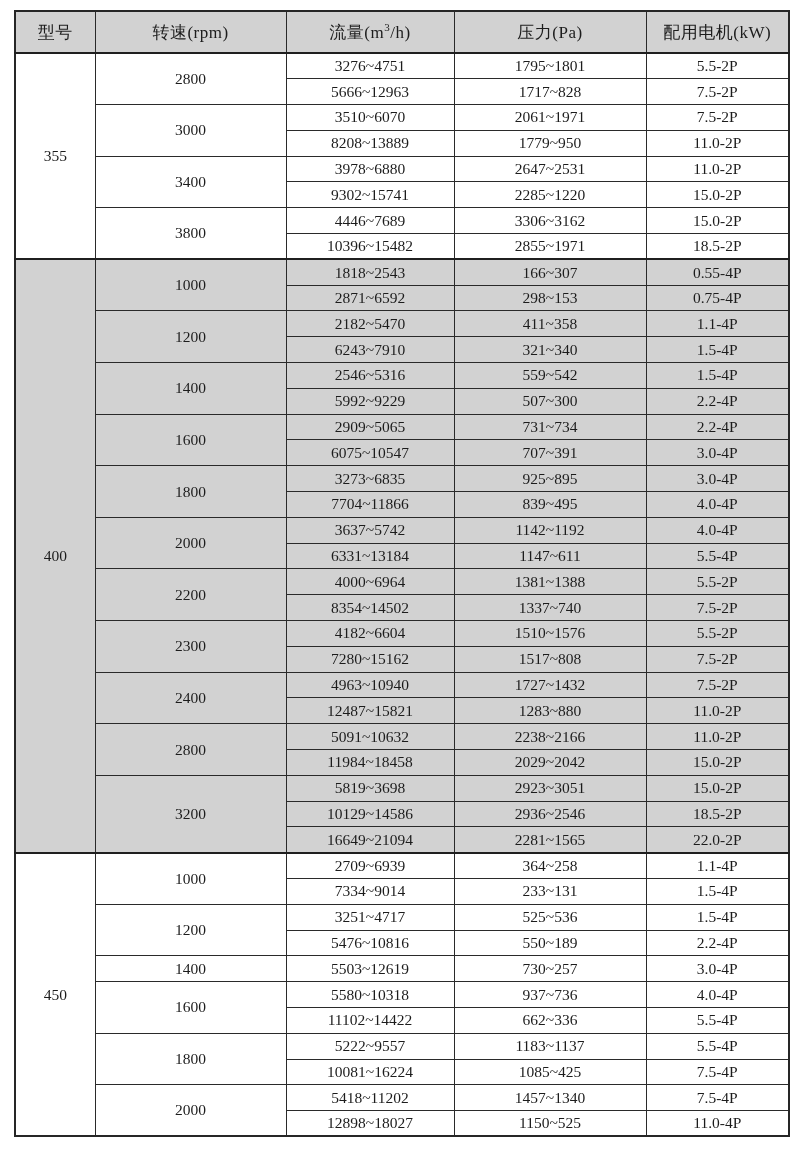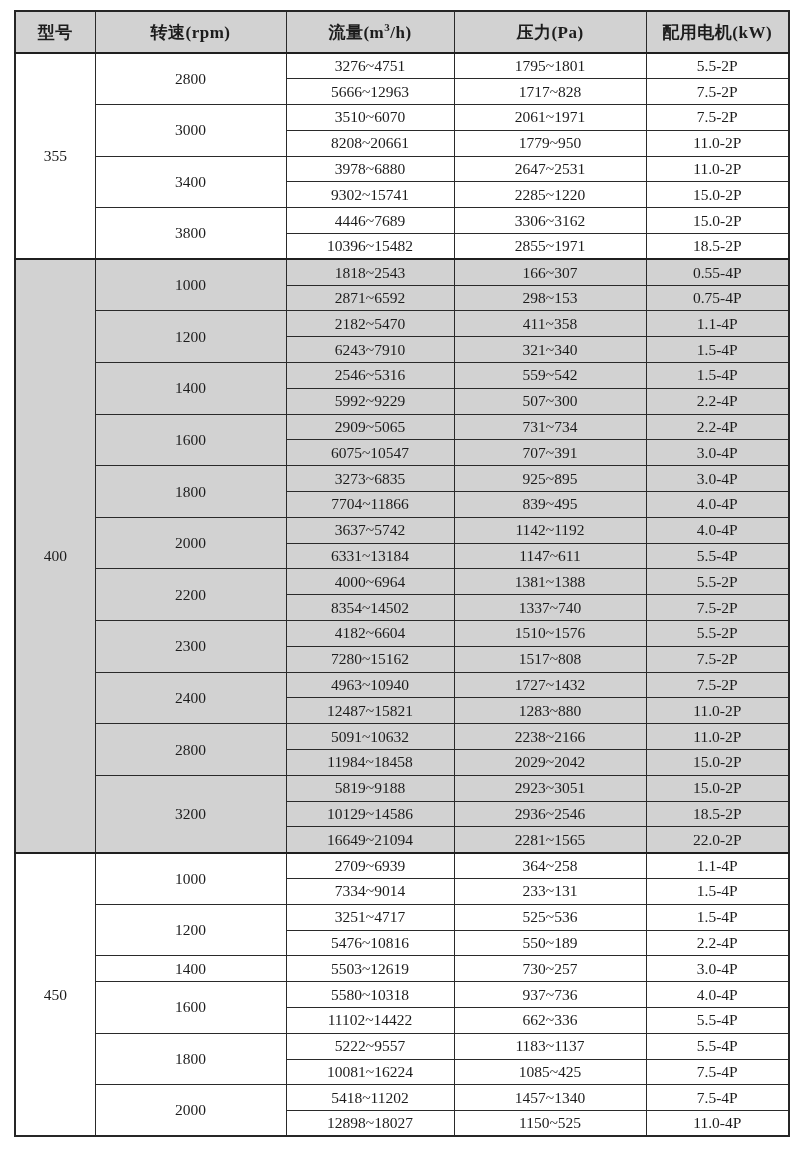--- a/index.html
+++ b/index.html
@@ -24,21 +24,21 @@
     text-align: center;
     vertical-align: middle;
     padding: 0;
     overflow: hidden;
     white-space: nowrap;
   }
   thead th {
     height: 40px;
     background: #d2d2d2;
     font-size: 17px;
-    font-weight: bold;
+    font-weight: normal;
     letter-spacing: 0.5px;
   }
   thead th sup { font-size: 11px; line-height: 0; }
   tbody tr { height: 25.8px; }
   tbody td { font-size: 15.5px; }
   td.speed, td.model { font-size: 15.5px; margin-left: 21px; }
   tr.shaded td { background: #d2d2d2; }
   tr.grp-first td { border-top: 1.8px solid #242424; }
   tr.sec-first td { border-top: 2.5px solid #1f1f1f; }
 </style>
@@ -76,21 +76,21 @@
           <td>1717~828</td>
           <td>7.5-2P</td>
         </tr>
         <tr class="grp-first">
           <td rowspan="2" class="speed">3000</td>
           <td>3510~6070</td>
           <td>2061~1971</td>
           <td>7.5-2P</td>
         </tr>
         <tr>
-          <td>8208~20661</td>
+          <td>8208~13889</td>
           <td>1779~950</td>
           <td>11.0-2P</td>
         </tr>
         <tr class="grp-first">
           <td rowspan="2" class="speed">3400</td>
           <td>3978~6880</td>
           <td>2647~2531</td>
           <td>11.0-2P</td>
         </tr>
         <tr>
@@ -215,21 +215,21 @@
           <td>2238~2166</td>
           <td>11.0-2P</td>
         </tr>
         <tr class="shaded">
           <td>11984~18458</td>
           <td>2029~2042</td>
           <td>15.0-2P</td>
         </tr>
         <tr class="shaded grp-first">
           <td rowspan="3" class="speed">3200</td>
-          <td>5819~9188</td>
+          <td>5819~3698</td>
           <td>2923~3051</td>
           <td>15.0-2P</td>
         </tr>
         <tr class="shaded">
           <td>10129~14586</td>
           <td>2936~2546</td>
           <td>18.5-2P</td>
         </tr>
         <tr class="shaded">
           <td>16649~21094</td>

